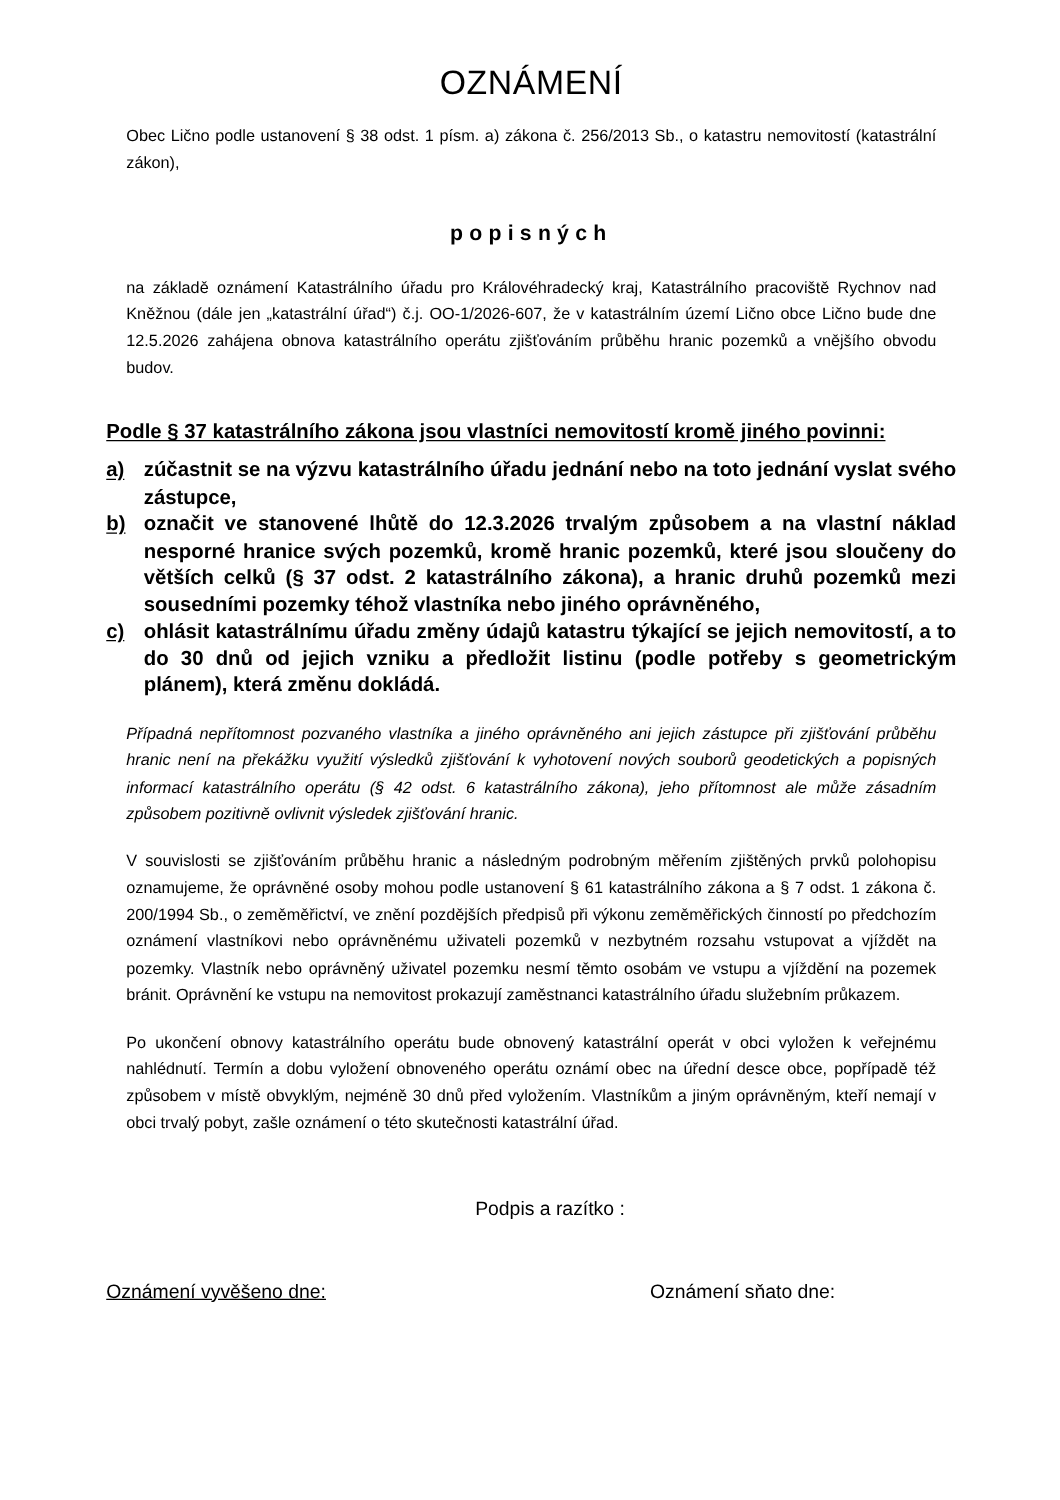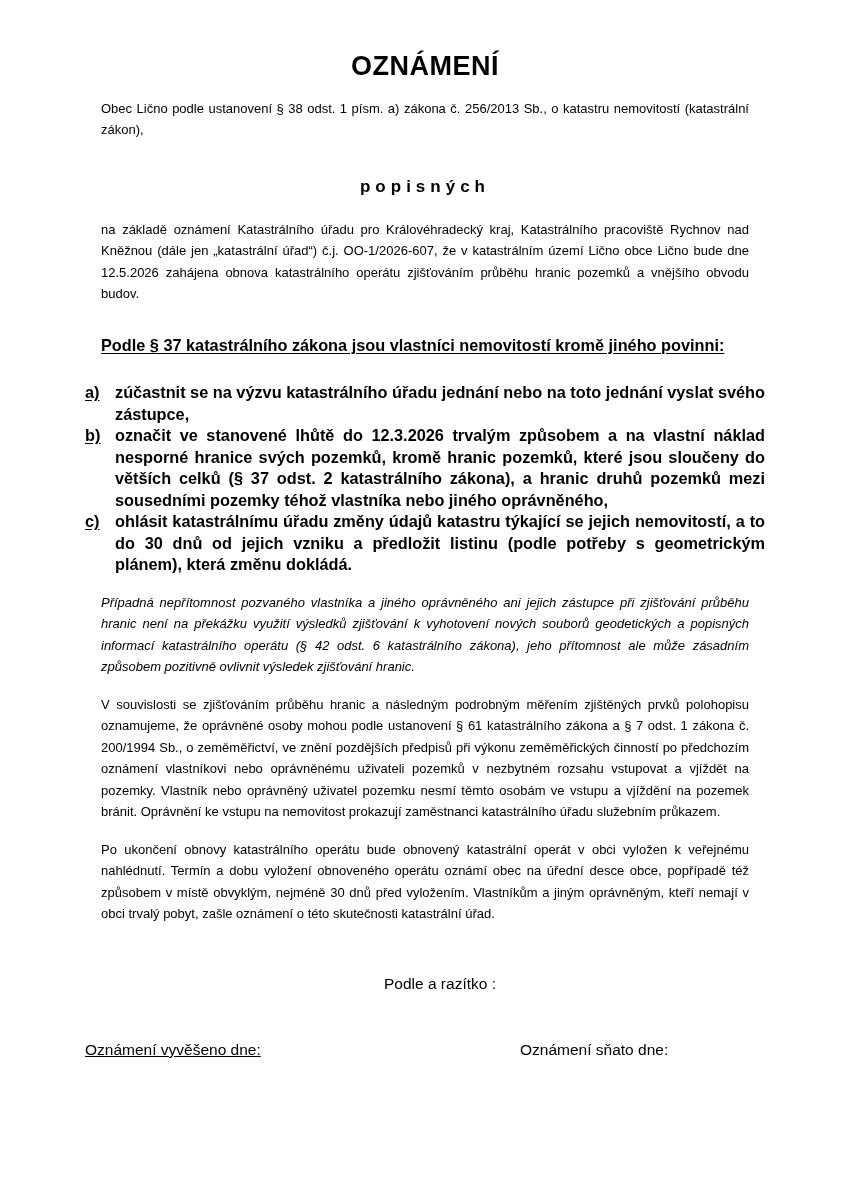--- a/index.html
+++ b/index.html
@@ -22,21 +22,21 @@
   }
   .sheet {
     position: absolute;
     left: 85px;
     top: 0;
     width: 680px;
   }
   .doc-title {
     text-align: center;
     font-size: 27px;
-    font-weight: bold;
+    font-weight: normal;
     letter-spacing: 0.5px;
     margin: 0;
     padding-top: 52px;
     line-height: 1.1;
   }
   p.body-text {
     font-size: 13px;
     line-height: 21.5px;
     text-align: justify;
     margin: 16px;
@@ -56,21 +56,21 @@
     padding-bottom: 6px;
   }
 
   .duties-head {
     font-size: 16.3px;
     line-height: 21.5px;
     font-weight: bold;
     text-decoration: underline;
     text-underline-offset: 2px;
     text-align: justify;
-    margin: 16px;
+    margin: 0;
     padding-top: 14px;
   }
 
   ol.duties {
     list-style: none;
     margin: 0;
     padding: 10px 0 0 0;
   }
   ol.duties > li {
     position: relative;
@@ -148,21 +148,21 @@
         <span class="duty-text">ohlásit katastrálnímu úřadu změny údajů katastru týkající se jejich nemovitostí, a to do 30 dnů od jejich vzniku a předložit listinu (podle potřeby s geometrickým plánem), která změnu dokládá.</span>
       </li>
     </ol>
 
     <p class="body-text gap-after-list">Případná nepřítomnost pozvaného vlastníka a jiného oprávněného ani jejich zástupce při zjišťování průběhu hranic není na překážku využití výsledků zjišťování k vyhotovení nových souborů geodetických a popisných informací katastrálního operátu (§ 42 odst. 6 katastrálního zákona), jeho přítomnost ale může zásadním způsobem pozitivně ovlivnit výsledek zjišťování hranic.</p>
 
     <p class="body-text gap-std">V souvislosti se zjišťováním průběhu hranic a následným podrobným měřením zjištěných prvků polohopisu oznamujeme, že oprávněné osoby mohou podle ustanovení § 61 katastrálního zákona a § 7 odst. 1 zákona č. 200/1994 Sb., o zeměměřictví, ve znění pozdějších předpisů při výkonu zeměměřických činností po předchozím oznámení vlastníkovi nebo oprávněnému uživateli pozemků v nezbytném rozsahu vstupovat a vjíždět na pozemky. Vlastník nebo oprávněný uživatel pozemku nesmí těmto osobám ve vstupu a vjíždění na pozemek bránit. Oprávnění ke vstupu na nemovitost prokazují zaměstnanci katastrálního úřadu služebním průkazem.</p>
 
     <p class="body-text gap-std">Po ukončení obnovy katastrálního operátu bude obnovený katastrální operát v obci vyložen k veřejnému nahlédnutí. Termín a dobu vyložení obnoveného operátu oznámí obec na úřední desce obce, popřípadě též způsobem v místě obvyklým, nejméně 30 dnů před vyložením. Vlastníkům a jiným oprávněným, kteří nemají v obci trvalý pobyt, zašle oznámení o této skutečnosti katastrální úřad.</p>
 
-    <p class="signature">Podle a razítko :</p>
+    <p class="signature">Podpis a razítko :</p>
 
     <div class="posting-row">
       <div class="posted-label">Oznámení vyvěšeno dne:</div>
       <div class="removed-label">Oznámení sňato dne:</div>
     </div>
 
   </div>
 </div>
 
 </body></html>

